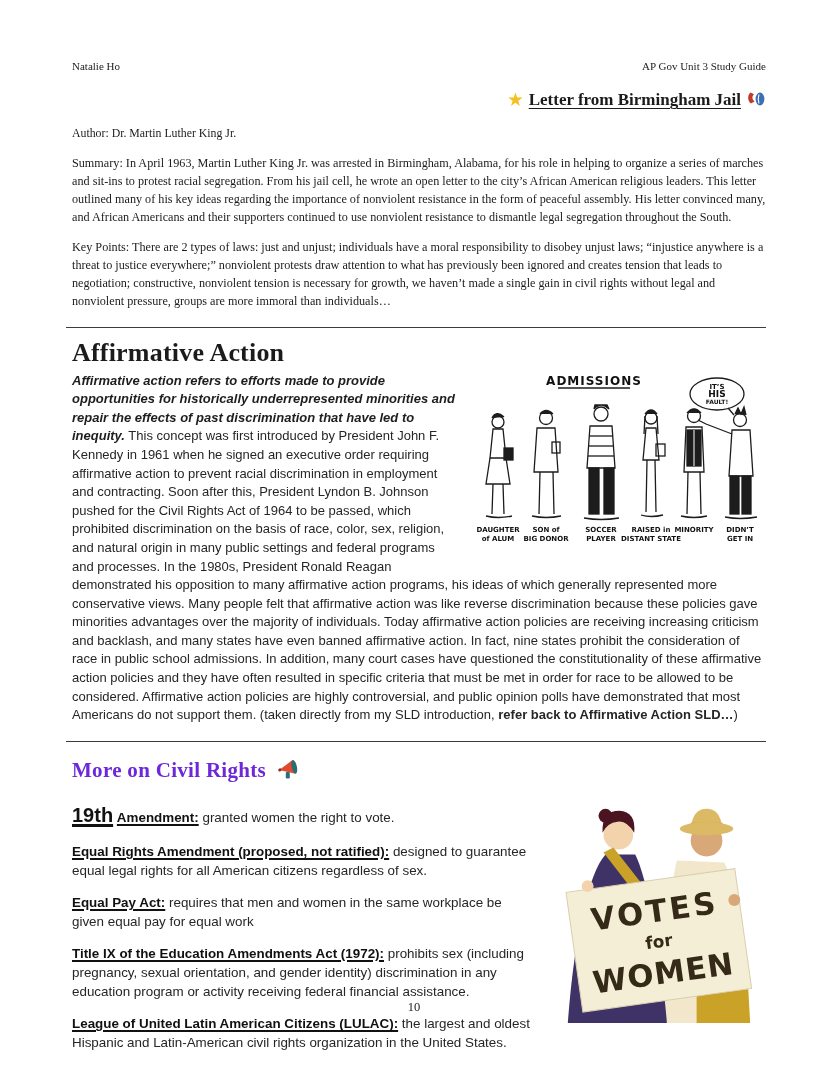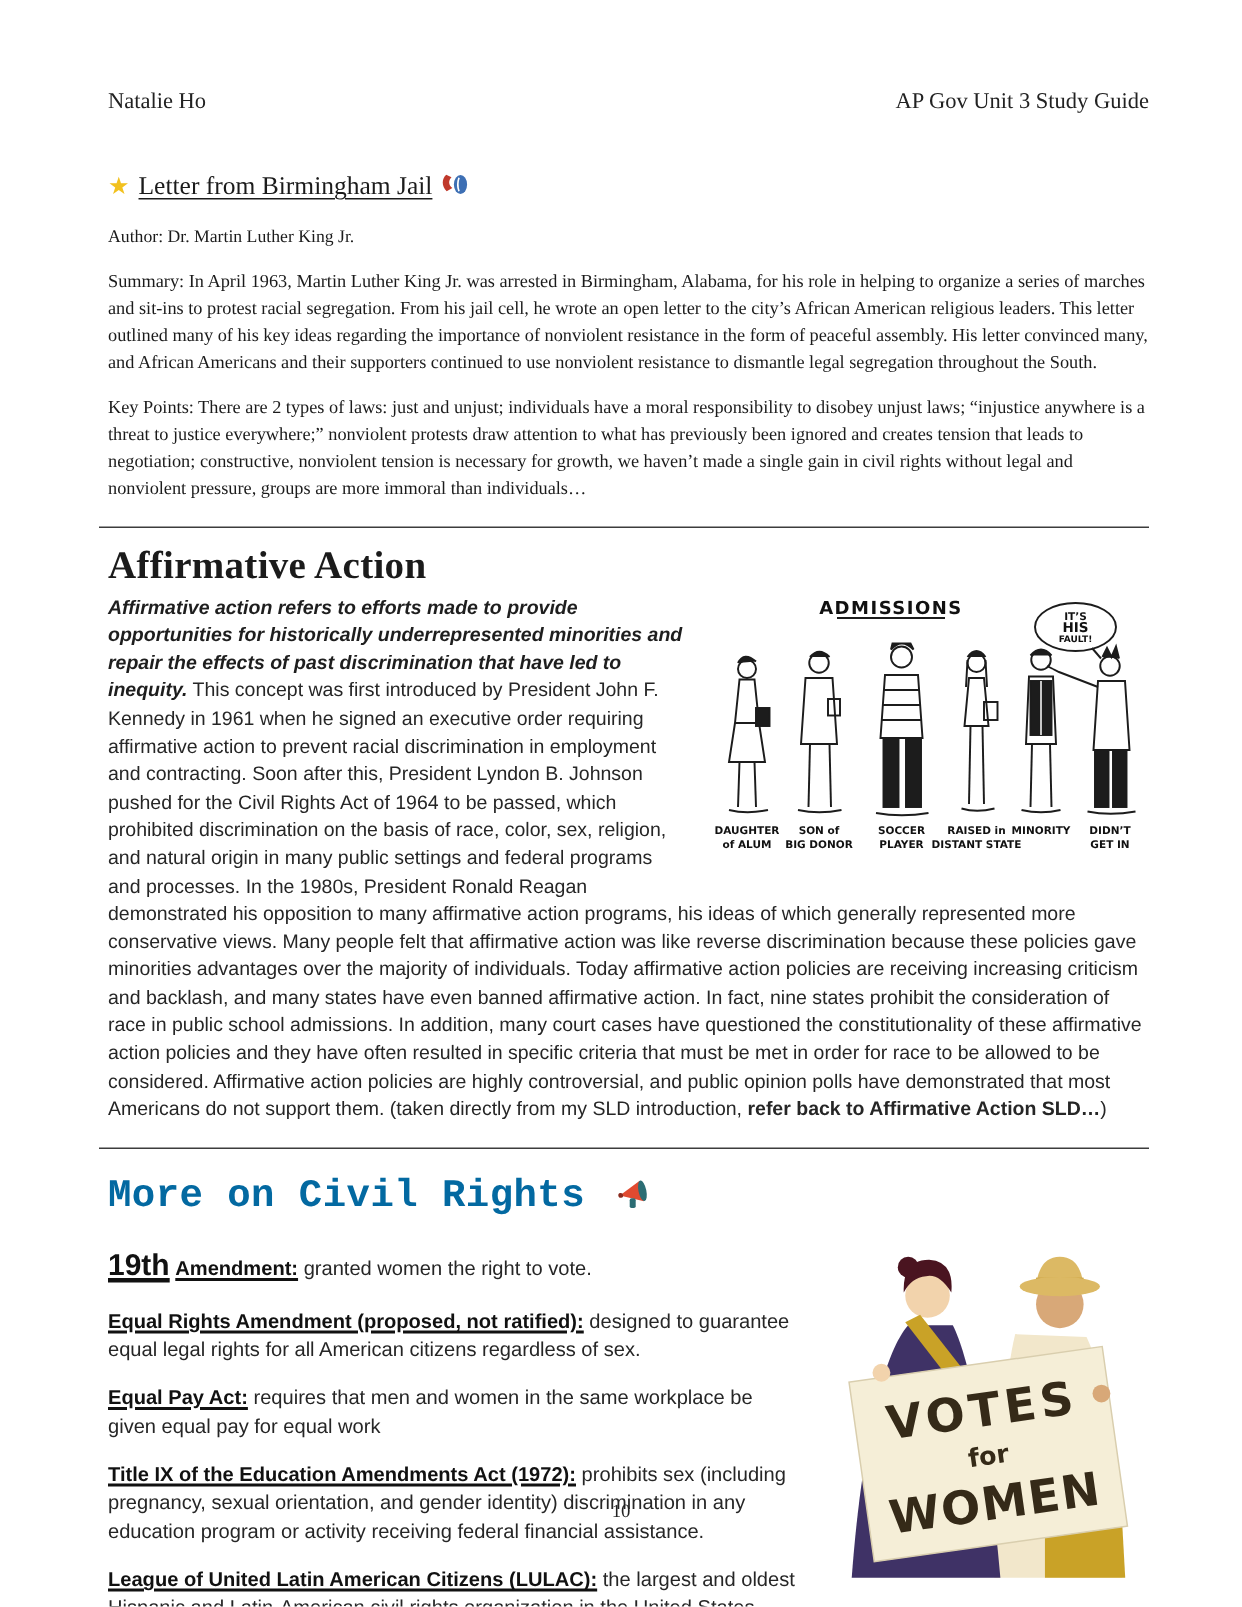--- a/index.html
+++ b/index.html
@@ -3,39 +3,39 @@
 <meta charset="utf-8">
 <style>
   html,body{margin:0;padding:0;background:#ffffff;}
   body{
     width:828px;height:1071px;position:relative;overflow:hidden;
     font-family:"Liberation Serif", serif;color:#1b1b1b;
     -webkit-font-smoothing:antialiased;
   }
   .page{padding:60px 62px 0 72px;}
   
-  .hdr{display:flex;justify-content:space-between;font-size:15px;color:#222;align-items:flex-end;}
-  
-  .doc-title{text-align:left;margin-top:37px;font-size:17px;font-weight:normal;}
+  .hdr{display:flex;justify-content:space-between;font-size:11px;color:#222;align-items:flex-end;}
+  
+  .doc-title{text-align:right;margin-top:18px;font-size:17px;font-weight:bold;}
   .doc-title .t-text{text-decoration:underline;text-underline-offset:3px;}
   .star{color:#f2c11e;font-size:16px;margin-right:6px;text-decoration:none;display:inline-block;}
   .inline-ico{vertical-align:-2px;margin-left:5px;}
   
   .ser{font-size:12.2px;line-height:1.46;margin:13px 0 0 0;text-align:left;}
   .lbl{font-weight:normal;}
   .author-line{margin-top:15px;font-size:11.8px;}
   hr.rule{border:none;border-top:1.5px solid #3c3c3c;margin:16px 0 0 -6px;}
   
   .aa-head{font-family:"Liberation Serif", serif;font-size:26px;font-weight:bold;margin:10px 0 4px 0;letter-spacing:.2px;}
   .aa-body{font-family:"Liberation Sans", sans-serif;font-size:13px;line-height:1.43;margin:4px 0 0 0;color:#262626;}
   .aa-intro{font-style:italic;font-weight:bold;color:#1e1e1e;}
   .aa-bold{font-weight:bold;margin-top:20px;}
   .cartoon-wrap{float:right;width:300px;height:182px;margin:0 0 6px 10px;}
   
-  .cr-head{font-family:Liberation Mono, monospace;font-size:26px;font-weight:800;letter-spacing:.3px;margin:16px 0 6px 0;color:#0369a1;}
+  .cr-head{font-family:Liberation Serif, serif;font-size:21px;font-weight:800;letter-spacing:.3px;margin:16px 0 6px 0;color:#6d28d9;}
   .poster-wrap{float:right;width:218px;height:242px;margin:-6px 0 4px 12px;}
   .def-item{font-family:"Liberation Sans", sans-serif;font-size:13.4px;line-height:1.42;margin:13px 0 0 0;max-width:492px;color:#262626;}
   .term{font-weight:bold;color:#111;text-decoration:underline;text-decoration-thickness:2px;text-underline-offset:2px;}
   .term-big{font-size:20px;text-decoration-thickness:2.5px;margin-top:37px;}
   .first-def{margin-top:18px;}
   
   .page-number{position:absolute;left:0;right:0;top:1000px;text-align:center;font-size:12.5px;color:#222;}
   svg text{font-family:"DejaVu Sans", sans-serif;}
 </style>
 </head>

